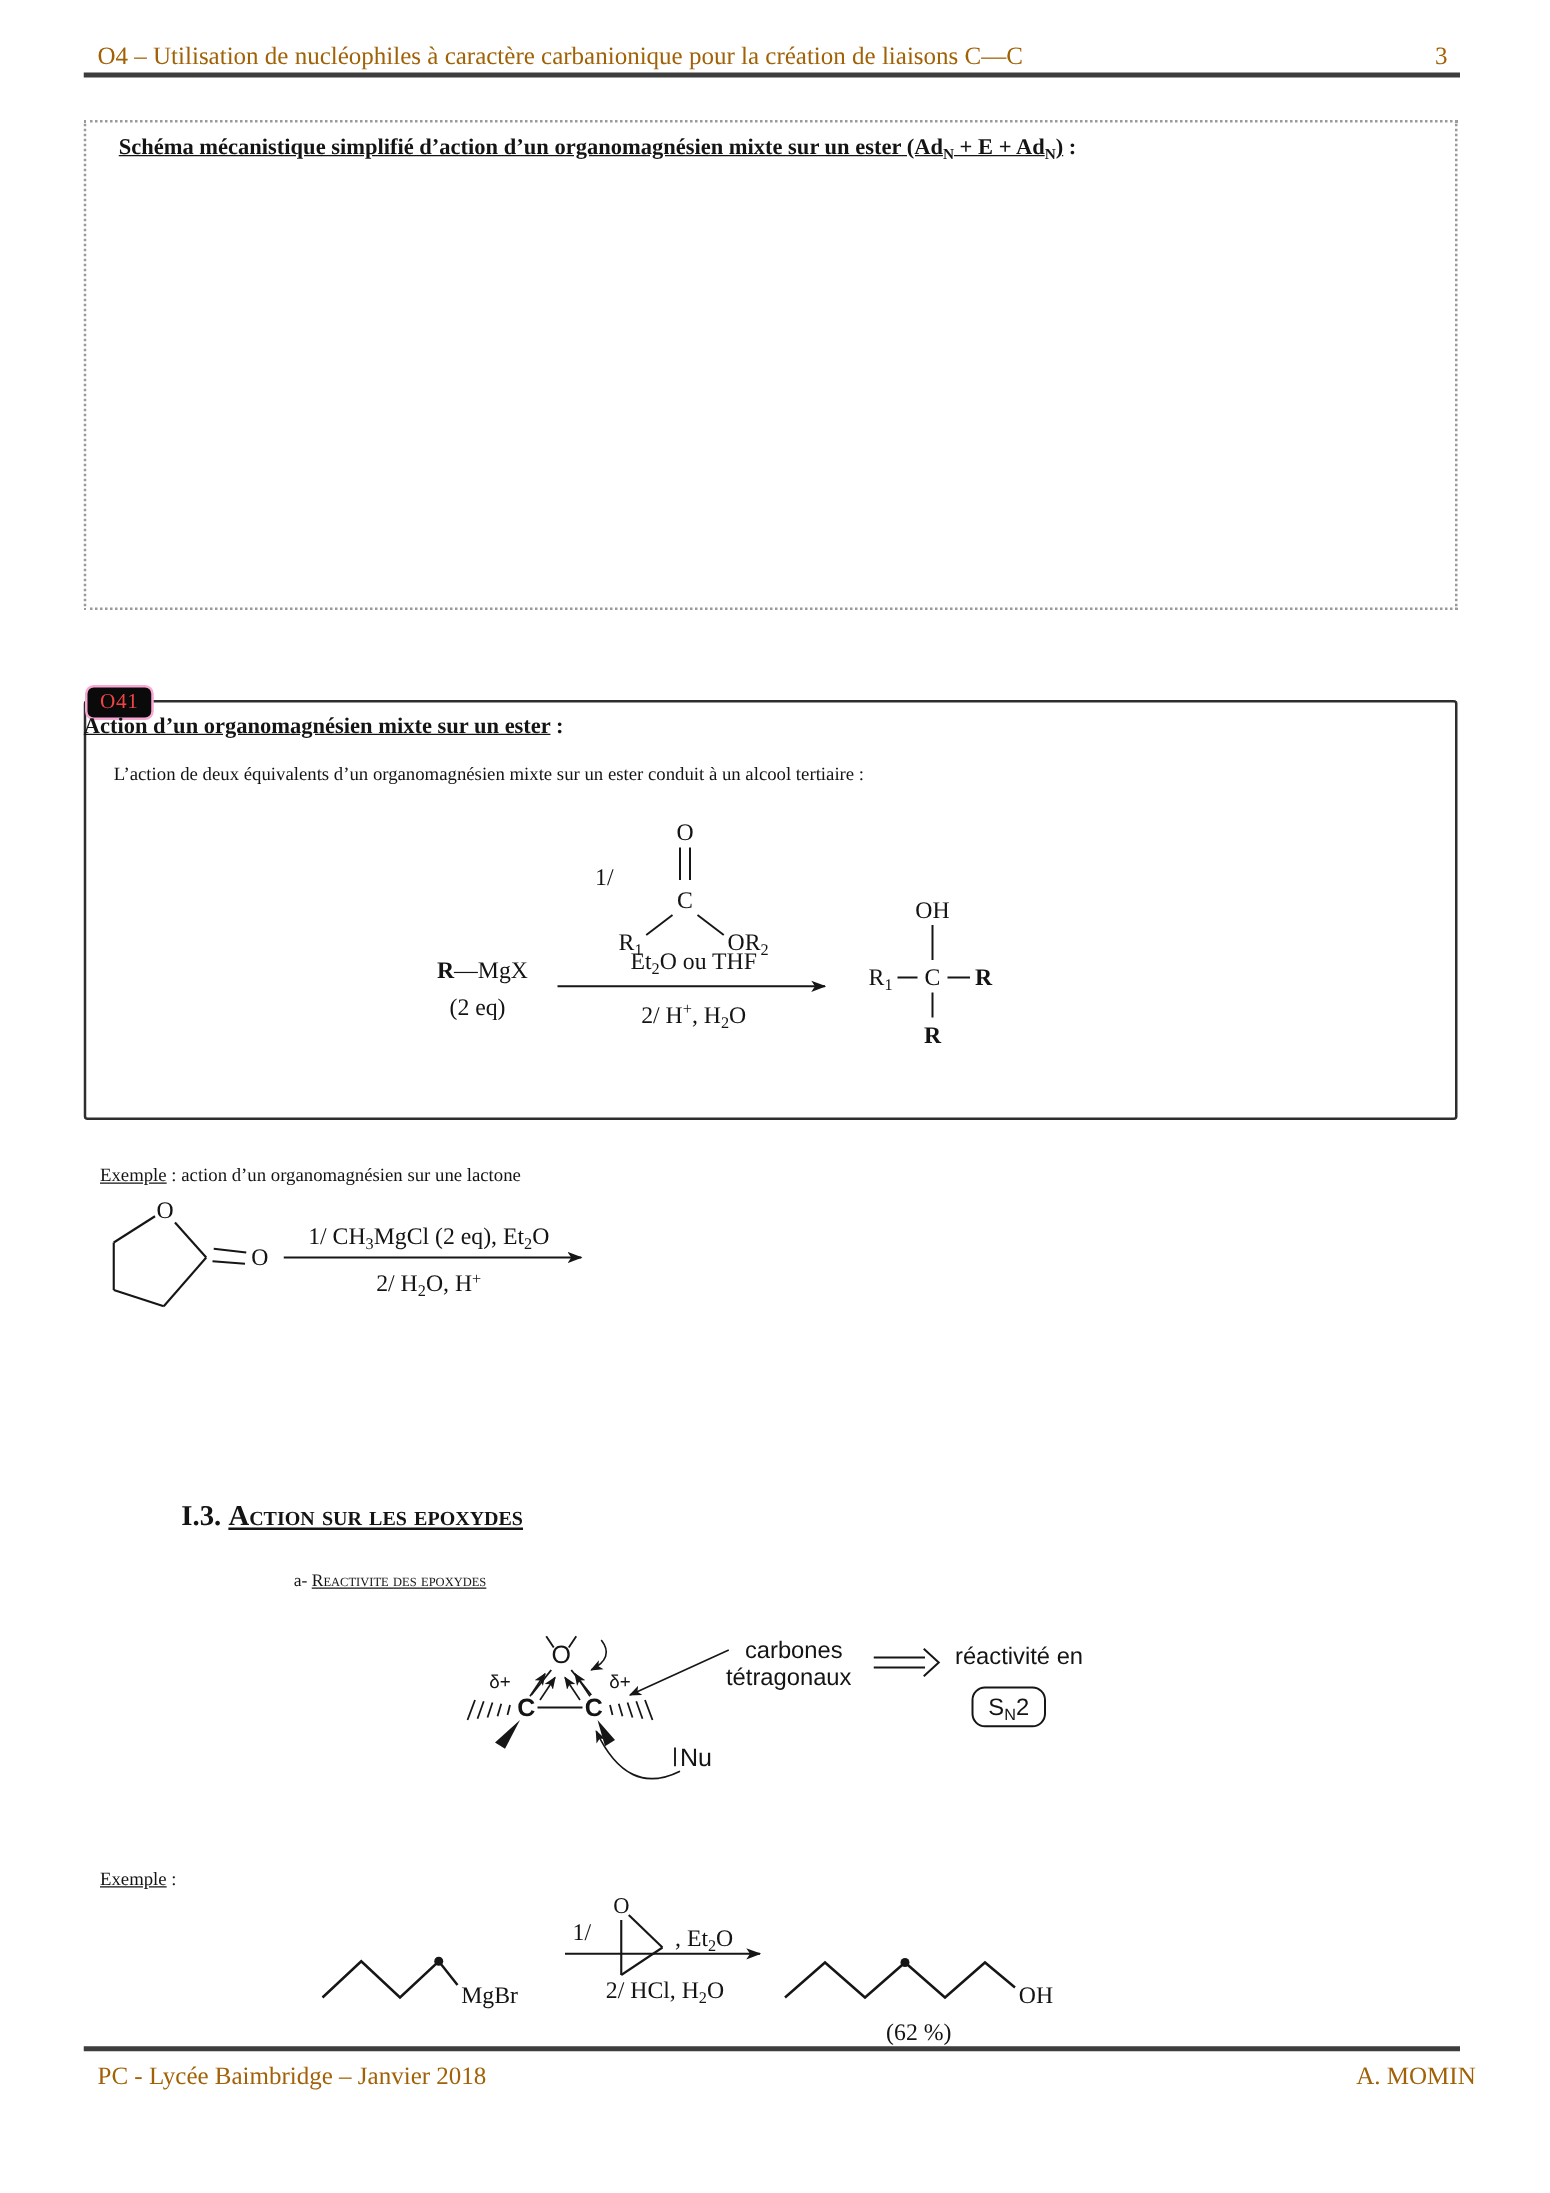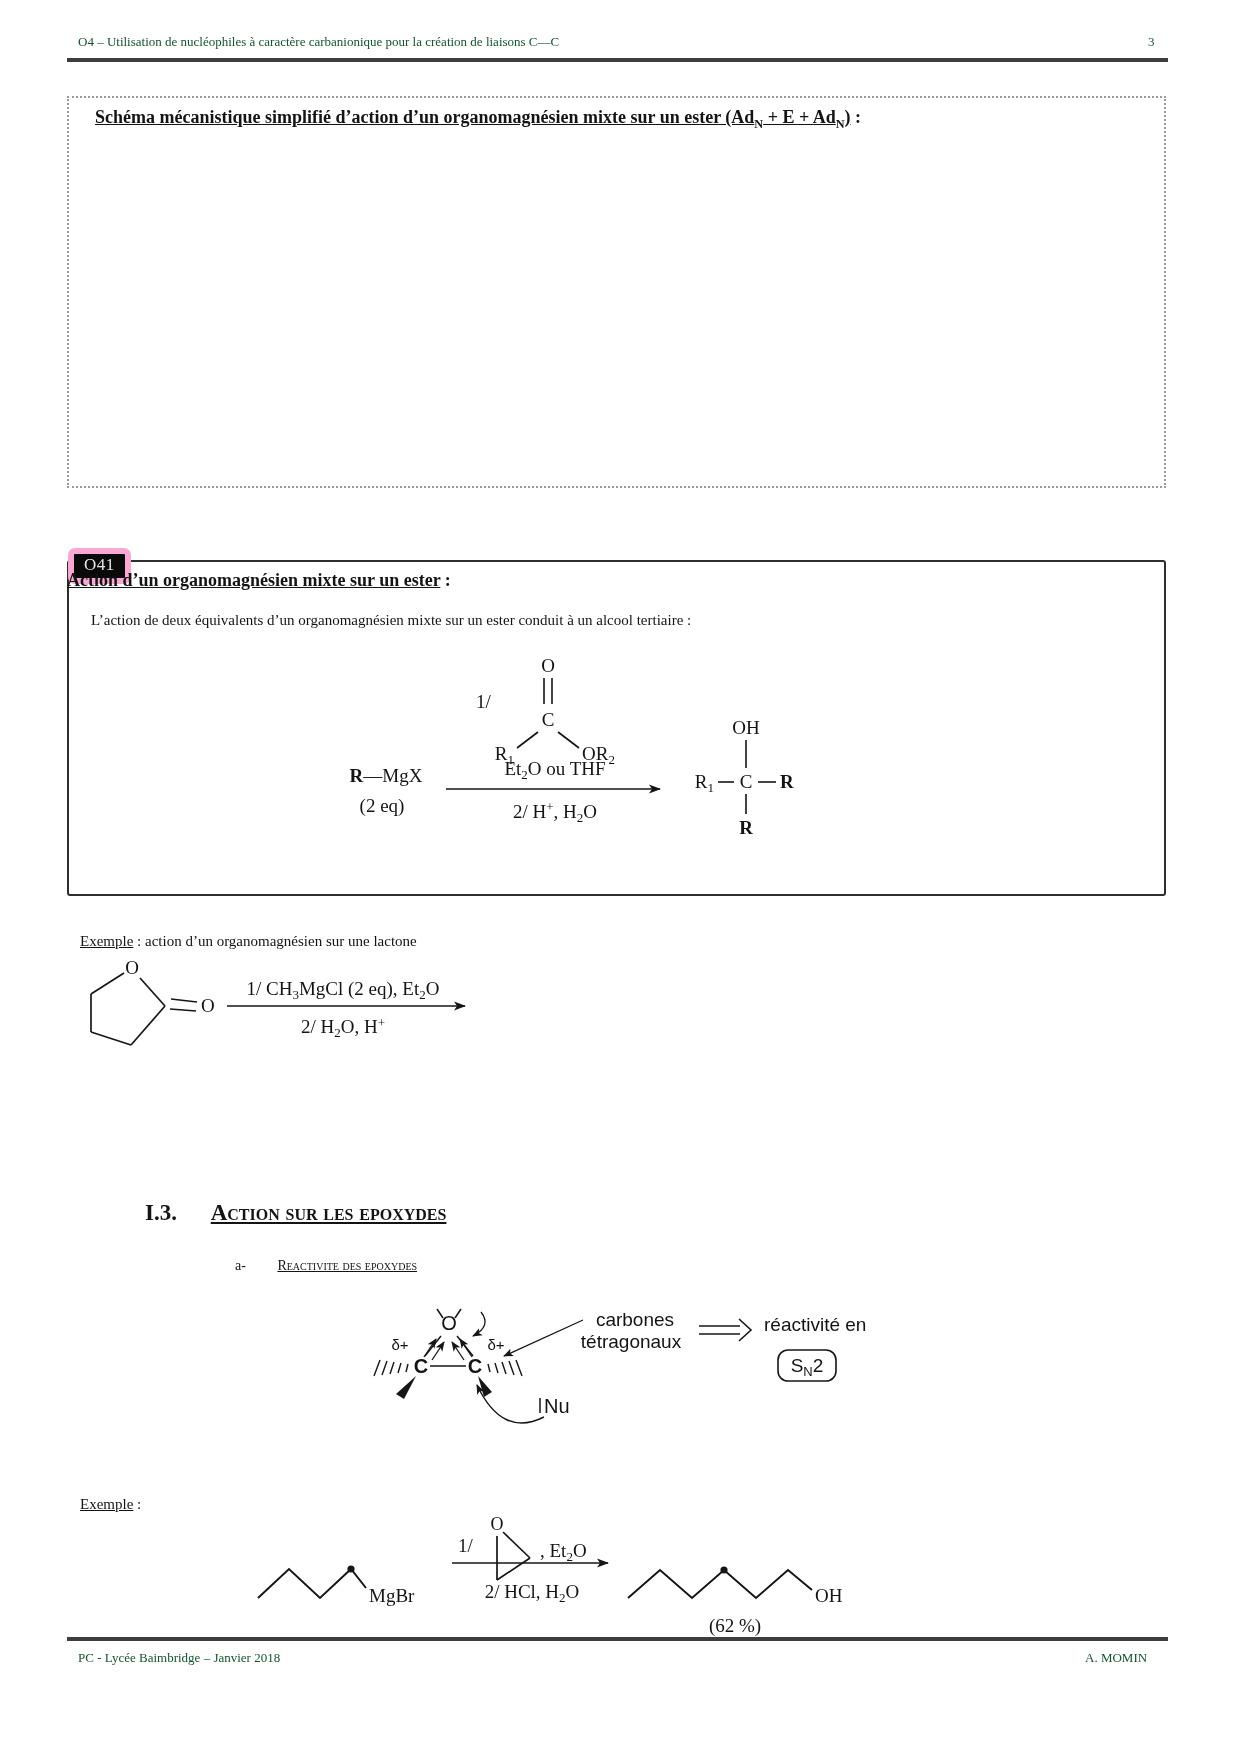--- a/index.html
+++ b/index.html
@@ -3,36 +3,36 @@
 <meta charset="utf-8">
 <style>
   html,body { margin:0; padding:0; background:#ffffff; }
   .page {
     position:relative; width:1240px; height:1754px; background:#ffffff;
     font-family:"Liberation Serif", serif; color:#141414; overflow:hidden;
   }
   .abs { position:absolute; }
   sub { font-size:0.68em; line-height:0; }
   .rule { background:#3d3d3d; height:4px; }
-  .hdr { font-size:13px; color:#14532d; }
+  .hdr { font-size:20px; color:#a16207; }
   .box-dotted {
     border:2px dotted #9a9a9a; background:#ffffff;
   }
   .box-title { font-weight:bold; font-size:18px; }
   .u { text-decoration:underline; }
   .card {
     border:2px solid #2e2e2e; border-radius:3px; background:#ffffff;
   }
   .card-tag {
-    background:#0a0a0a; color:#e5e5e5; border:6px solid #f9a8d4; border-radius:7px;
+    background:#0a0a0a; color:#ef4444; border:2px solid #f9a8d4; border-radius:7px;
     font-size:17px; padding:1px 10px 3px 10px; letter-spacing:0.5px;
   }
   .card-title { font-size:18px; font-weight:bold; width:100%; }
   .body-text { font-size:15px; }
-  .sc { font-variant:small-caps;margin-left:28px; }
+  .sc { font-variant:small-caps; }
   .h-i3 { font-size:23px; font-weight:bold; }
   .h-sub { font-size:14px; }
   svg text { font-family:"Liberation Serif", serif; fill:#141414; }
   svg .sans { font-family:"Liberation Sans", sans-serif; }
   svg line, svg path.stroke, svg polyline { stroke:#161616; fill:none; }
 </style>
 </head>
 <body>
 
 <div class="page">

